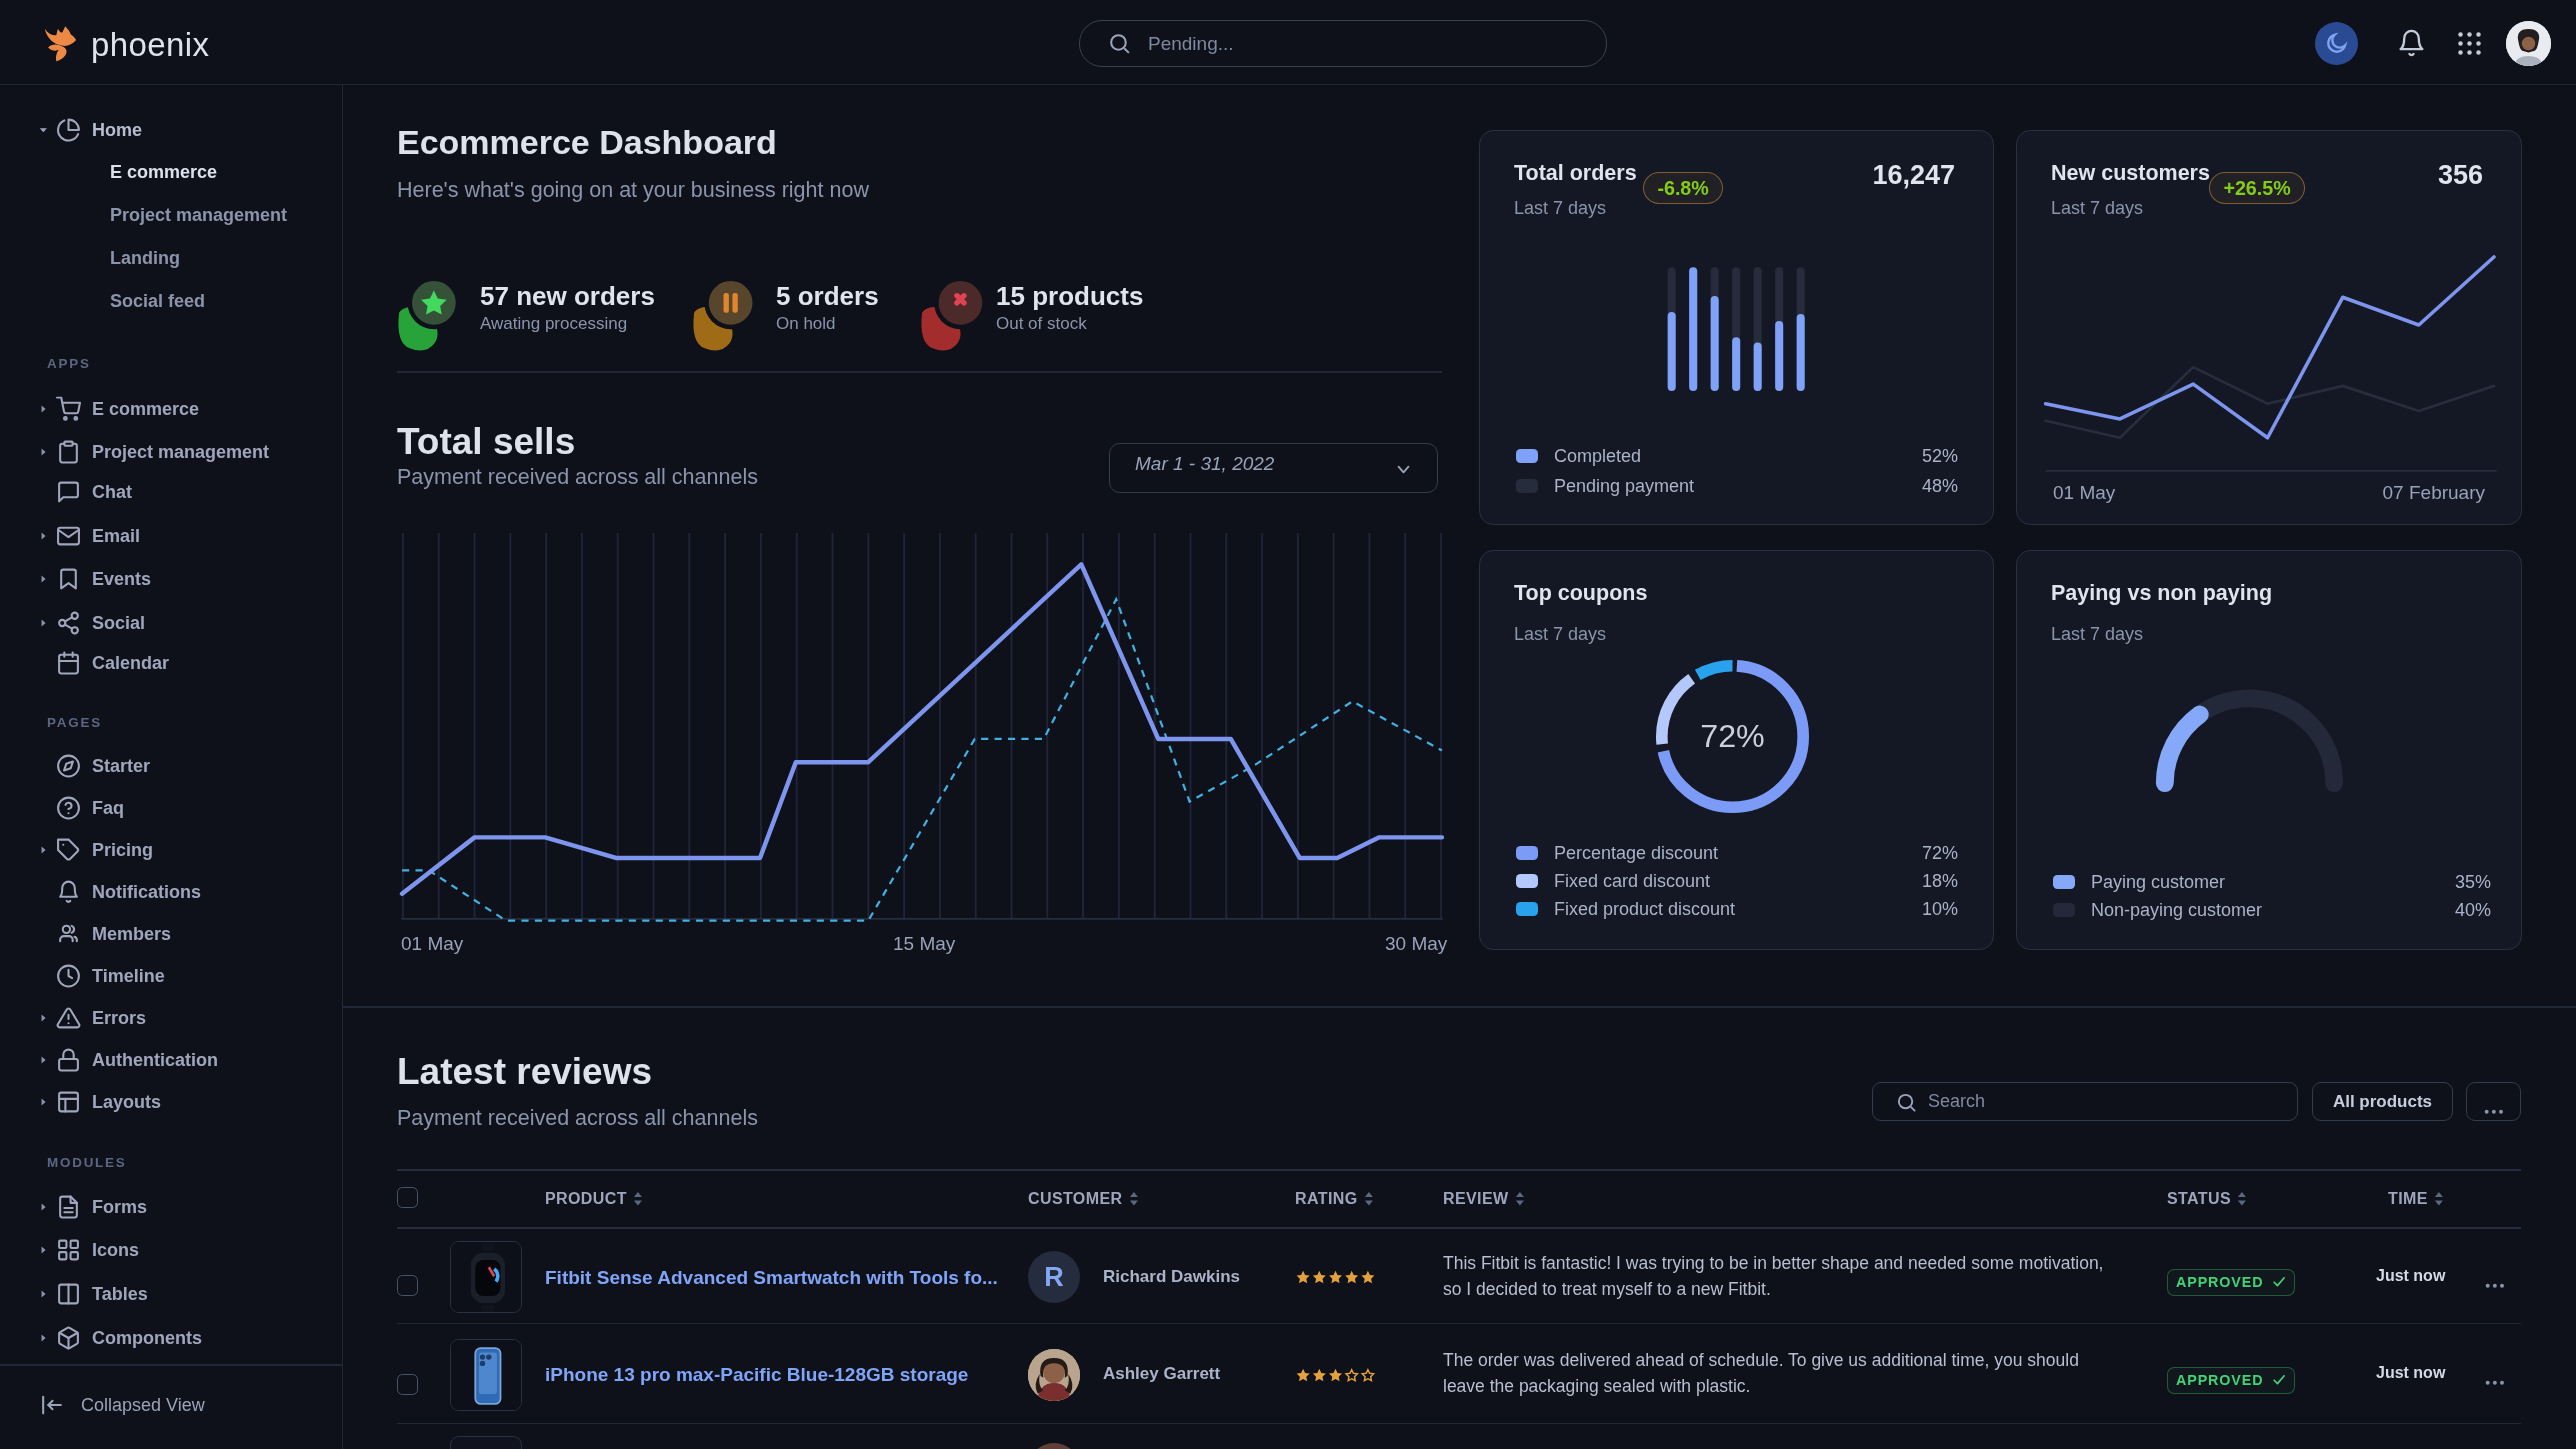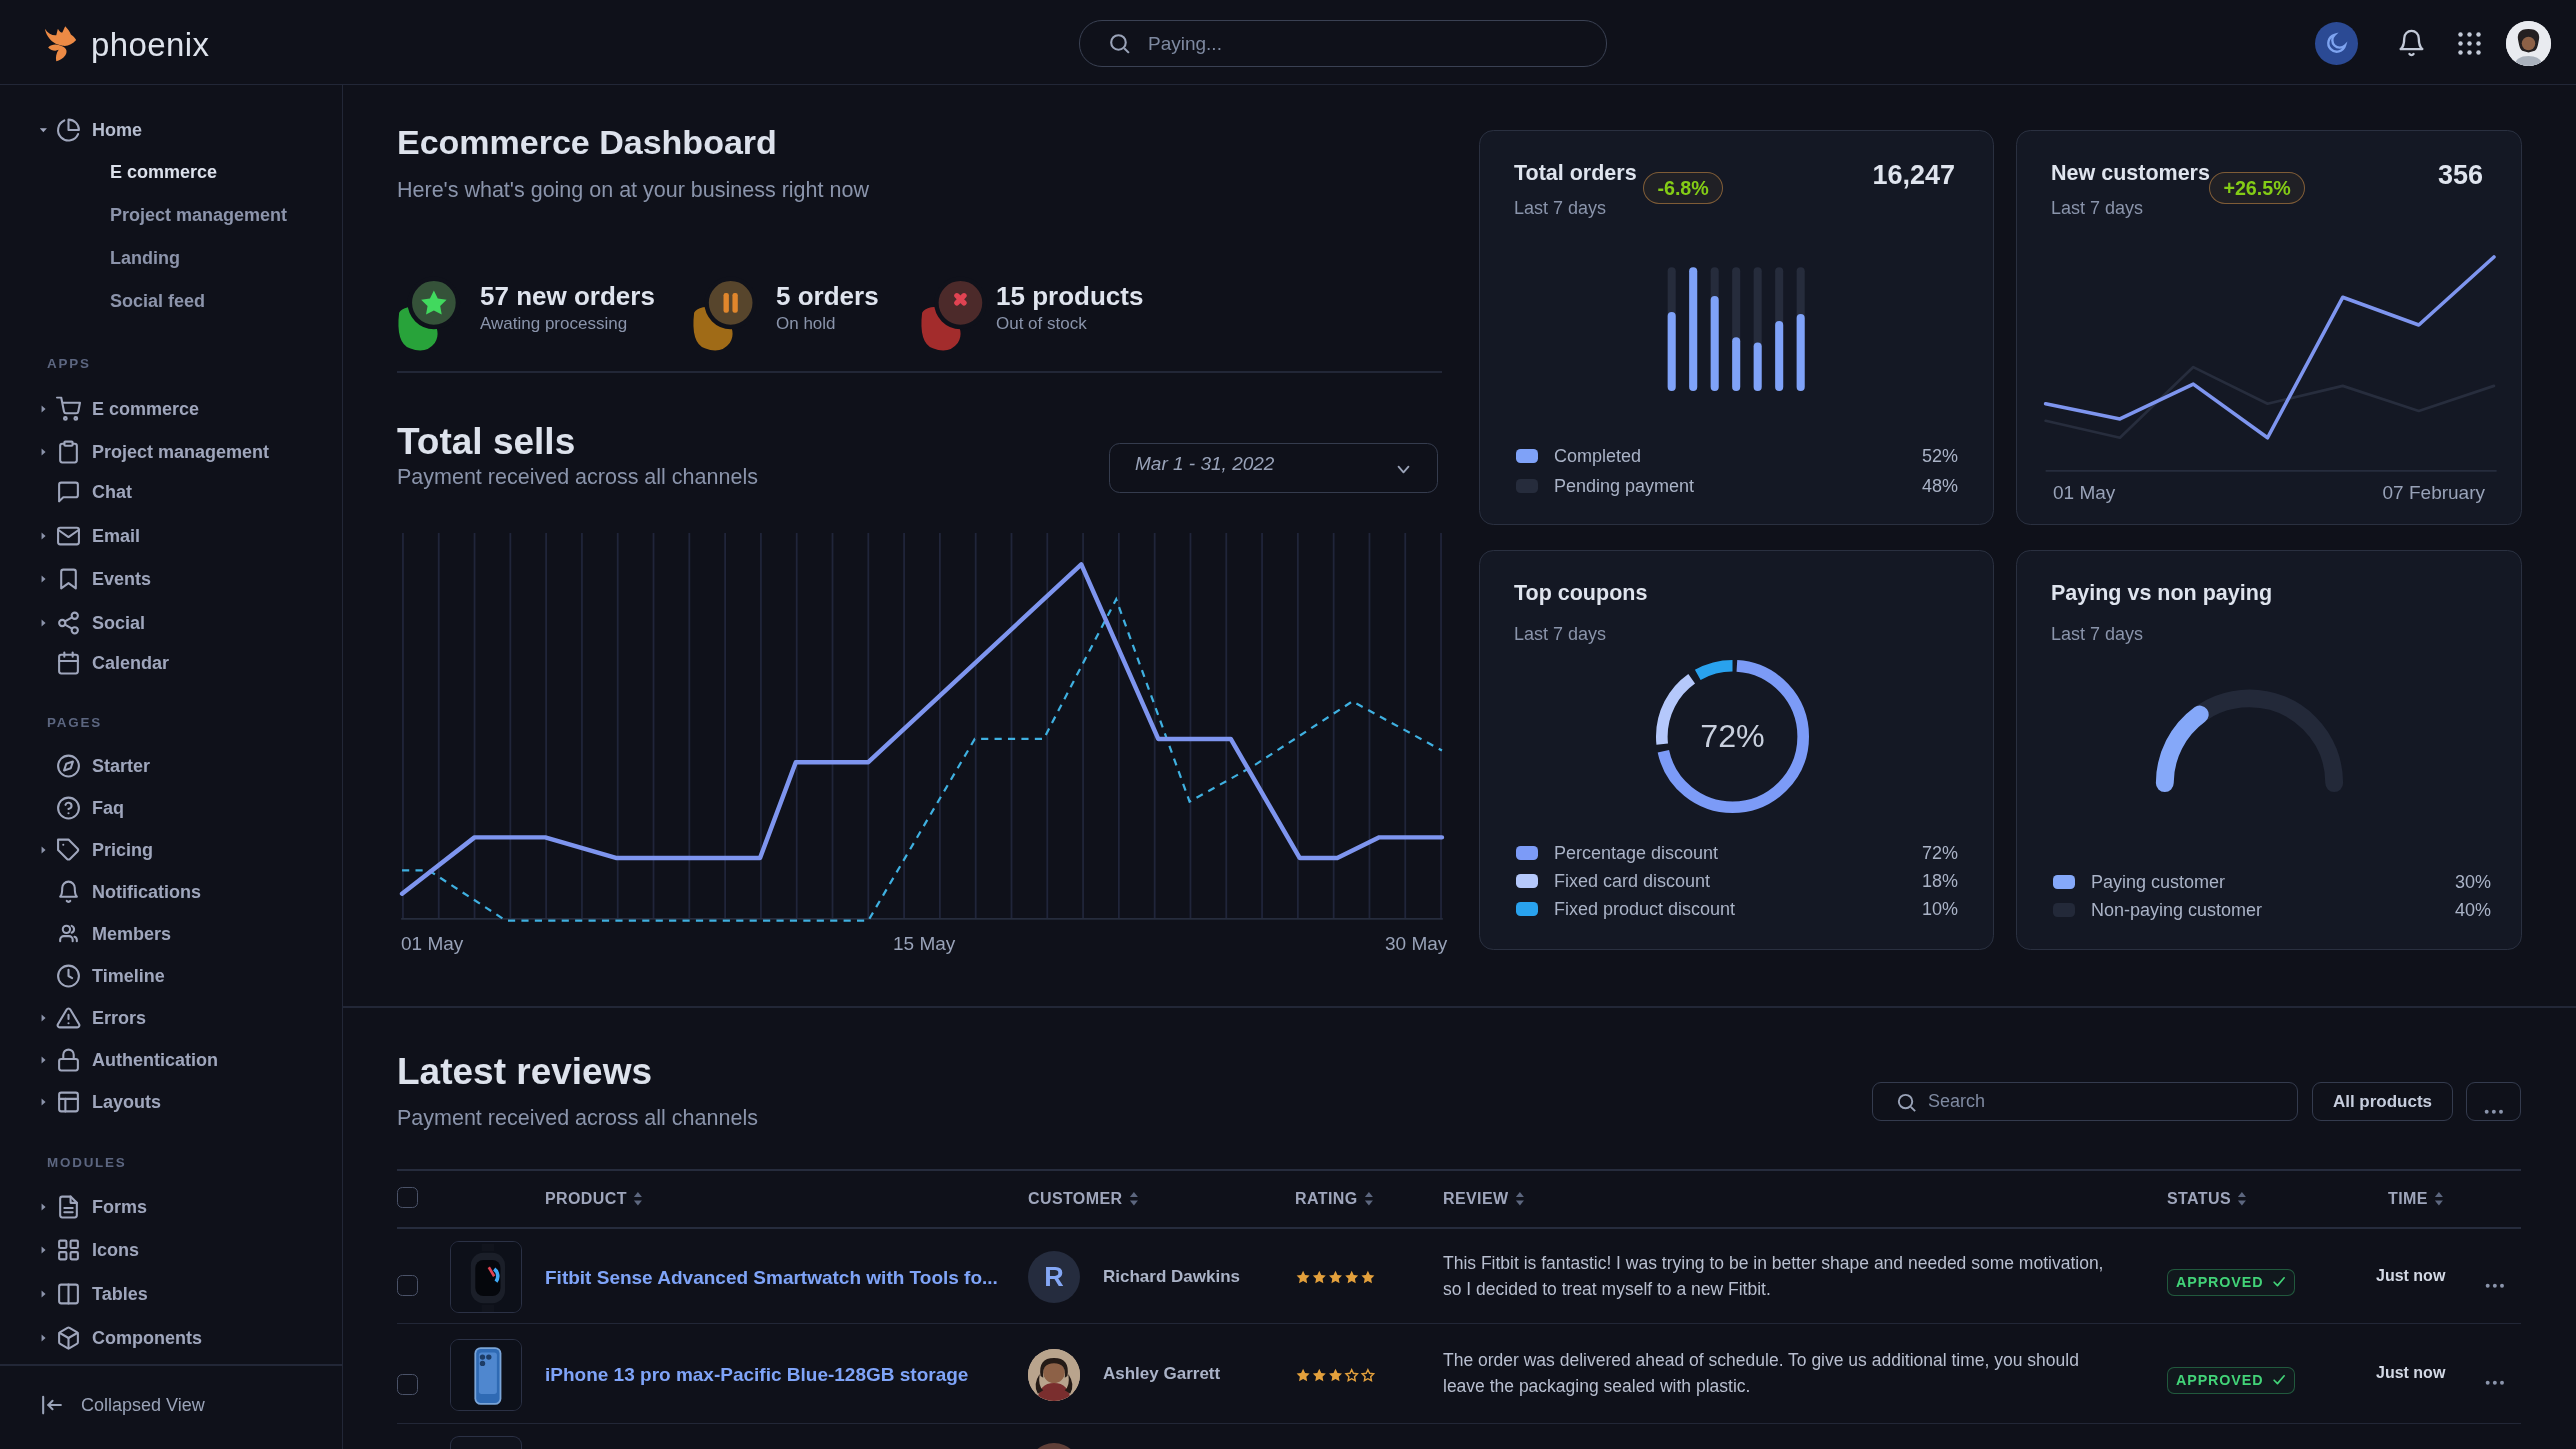--- a/index.html
+++ b/index.html
@@ -60,21 +60,21 @@
     <svg class="abs" style="left:40px;top:23px" width="39" height="39" viewBox="0 0 48 48" fill="#ec8a45">
         <path d="M6 7 C10 13 15 15.5 20 15 L22 7 C24 11 26 12 27.5 11.8 L31 4 C34 7 37 11 38 14 C41 16 43 18 44.5 21 C40 26 34 29 28 28 C24 27.5 20 26 17 24 C11 20 7 13 6 7 Z"></path>
         <path d="M28 29 C33 31 34 36 31 40 C28 44 24 46 20 47 C19 42 20 37 23 33 C19 35 14 34 10 30 C14 26 20 26 24 27.5 Z"></path>
       </svg>
     <div id="logotext">phoenix</div>
     <div id="search">
       <svg class="abs" style="left:27px;top:10.7px" width="25" height="25" viewBox="0 0 24 24" fill="none" stroke="#9aa3b8" stroke-width="2">
           <circle cx="11" cy="11" r="7"></circle>
           <line x1="16.5" y1="16.5" x2="21" y2="21"></line>
         </svg>
-      <div class="ph">Paying...</div>
+      <div class="ph">Pending...</div>
     </div>
     <div id="moonbtn">
       <svg class="abs" style="left:9.8px;top:9px" width="24" height="24" viewBox="0 0 24 24" fill="none" stroke="#7ea4f0" stroke-width="2.4">
           <path d="M20 14.5 A8.5 8.5 0 1 1 9.5 4 A7 7 0 0 0 20 14.5 Z"></path>
         </svg>
     </div>
     <svg class="abs" style="left:2397px;top:28px" width="29" height="30" viewBox="0 0 24 24" fill="none" stroke="#c3cad8" stroke-width="1.9" stroke-linecap="round" stroke-linejoin="round">
         <path d="M18 8A6 6 0 0 0 6 8c0 7-3 9-3 9h18s-3-2-3-9"></path>
         <path d="M13.73 21a2 2 0 0 1-3.46 0"></path>
       </svg>
@@ -485,21 +485,21 @@
     <div class="card" style="left:2016px;top:550px;width:506px;height:400px">
       <div class="ct">Paying vs non paying</div>
       <div class="clast" style="top:73px">Last 7 days</div>
       <svg class="abs" style="left:134px;top:134px" width="197" height="107" viewBox="0 0 220 120">
         <path d="M 15 110 A 95 95 0 0 1 205 110" fill="none" stroke="#232939" stroke-width="20" stroke-linecap="round"></path>
         <path d="M 15 110 A 95 95 0 0 1 54.2 33.1" fill="none" stroke="#85a8f9" stroke-width="20" stroke-linecap="round"></path>
       </svg>
       <div class="legend-row" style="top:317px;width:438px">
           <div class="sw" style="background:#85a8f9"></div>
           <div class="ltxt">Paying customer</div>
-          <div class="lpct" style="right:0">30%</div>
+          <div class="lpct" style="right:0">35%</div>
         </div>
       <div class="legend-row" style="top:345px;width:438px">
           <div class="sw" style="background:#232939"></div>
           <div class="ltxt">Non-paying customer</div>
           <div class="lpct" style="right:0">40%</div>
         </div>
     </div>
   </div>
 
   <div id="reviews">

